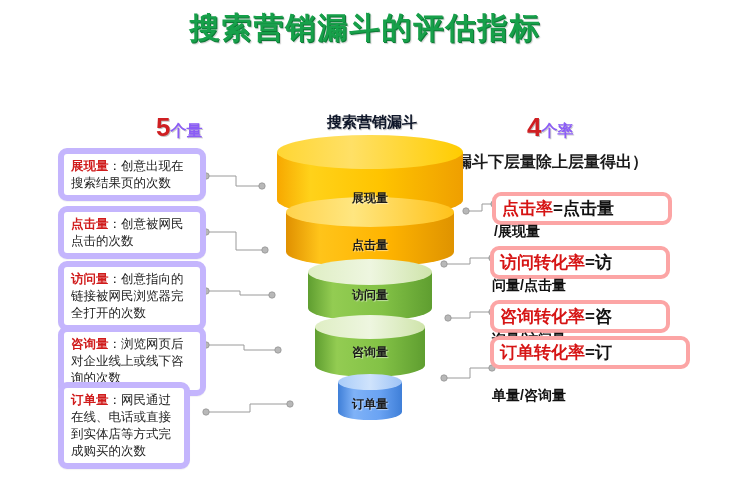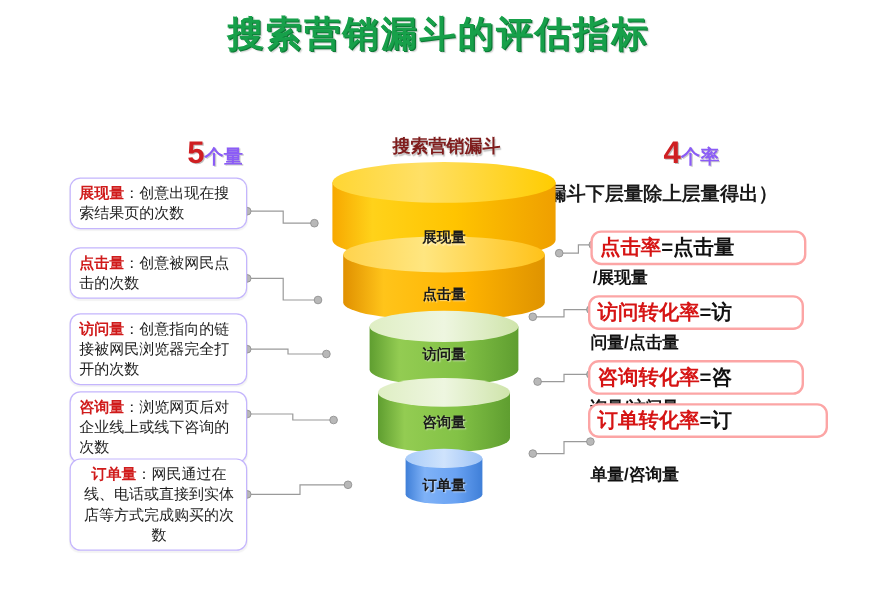--- a/index.html
+++ b/index.html
@@ -19,46 +19,46 @@
     white-space:nowrap;
   }
 
   
   .hdr{position:absolute;white-space:nowrap;font-weight:bold;}
   .hdr .big{font-size:26px;color:#cf1f22;
     text-shadow:1px 1px 0 rgba(0,0,0,.25);}
   .hdr .sml{font-size:16px;color:#8b5cf6;
     text-shadow:1px 1px 0 rgba(0,0,0,.2);}
   #hdr-left{left:156px;top:112px;}
-  #hdr-right{left:553px;top:112px;text-align:center;}
+  #hdr-right{left:527px;top:112px;text-align:center;}
 
   .funnel-title{
     position:absolute;left:272px;top:113px;width:200px;text-align:center;
-    font-size:15px;color:#7f1d1d;font-weight:bold;white-space:nowrap;
+    font-size:15px;color:#0f172a;font-weight:bold;white-space:nowrap;
     text-shadow:1px 1px 1px rgba(0,0,0,.25);
   }
   .note{
     position:absolute;left:440px;top:152px;white-space:nowrap;
     font-size:16px;color:#1a1a1a;font-weight:bold;
   }
 
   
   .defbox{
     position:absolute;box-sizing:border-box;
-    border:1px solid #c4b5fd;border-radius:9px;background:#fff;
+    border:6px solid #c4b5fd;border-radius:9px;background:#fff;
     padding:4px 6px 3px 7px;
     font-size:12.5px;line-height:17px;color:#1d1d1d;
     box-shadow:0 1px 1px rgba(0,0,0,.05);
   }
   .defbox .k{color:#d01b1b;font-weight:bold;}
 
   
   .fbox{
     position:absolute;box-sizing:border-box;
-    border:2px solid #fca5a5;border-radius:9px;background:#fff;
+    border:4px solid #fca5a5;border-radius:9px;background:#fff;
     padding:1px 6px;
     font-size:17px;line-height:23px;font-weight:bold;color:#111;
     white-space:nowrap;
   }
   .fbox .r{color:#d61414;}
   .fcont{
     position:absolute;font-size:14px;line-height:23px;font-weight:bold;
     color:#111;white-space:nowrap;
   }
   .lab{
@@ -205,21 +205,21 @@
   </div>
 
   <div class="defbox" style="left:58px;top:206px;width:148px;">
     <span class="k">点击量</span><span>：</span><span>创意被网民点击的次数</span>
   </div>
 
   <div class="defbox" style="left:58px;top:326px;width:148px;">
     <span class="k">咨询量</span><span>：</span><span>浏览网页后对企业线上或线下咨询的次数</span>
   </div>
 
-  <div class="defbox" style="left:58px;top:382px;width:148px;text-align:center;">
+  <div class="defbox" style="left:58px;top:382px;width:132px;">
     <span class="k">订单量</span><span>：</span><span>网民通过在线、电话或直接到实体店等方式完成购买的次数</span>
   </div>
 
   <div class="fbox" style="left:492px;top:192px;width:180px;">
     <span class="r">点击率</span><span>=点击量</span>
   </div>
   <div class="fcont" style="left:494px;top:220px;">/展现量</div>
 
   <div class="fbox" style="left:490px;top:246px;width:180px;">
     <span class="r">访问转化率</span><span>=访</span>

